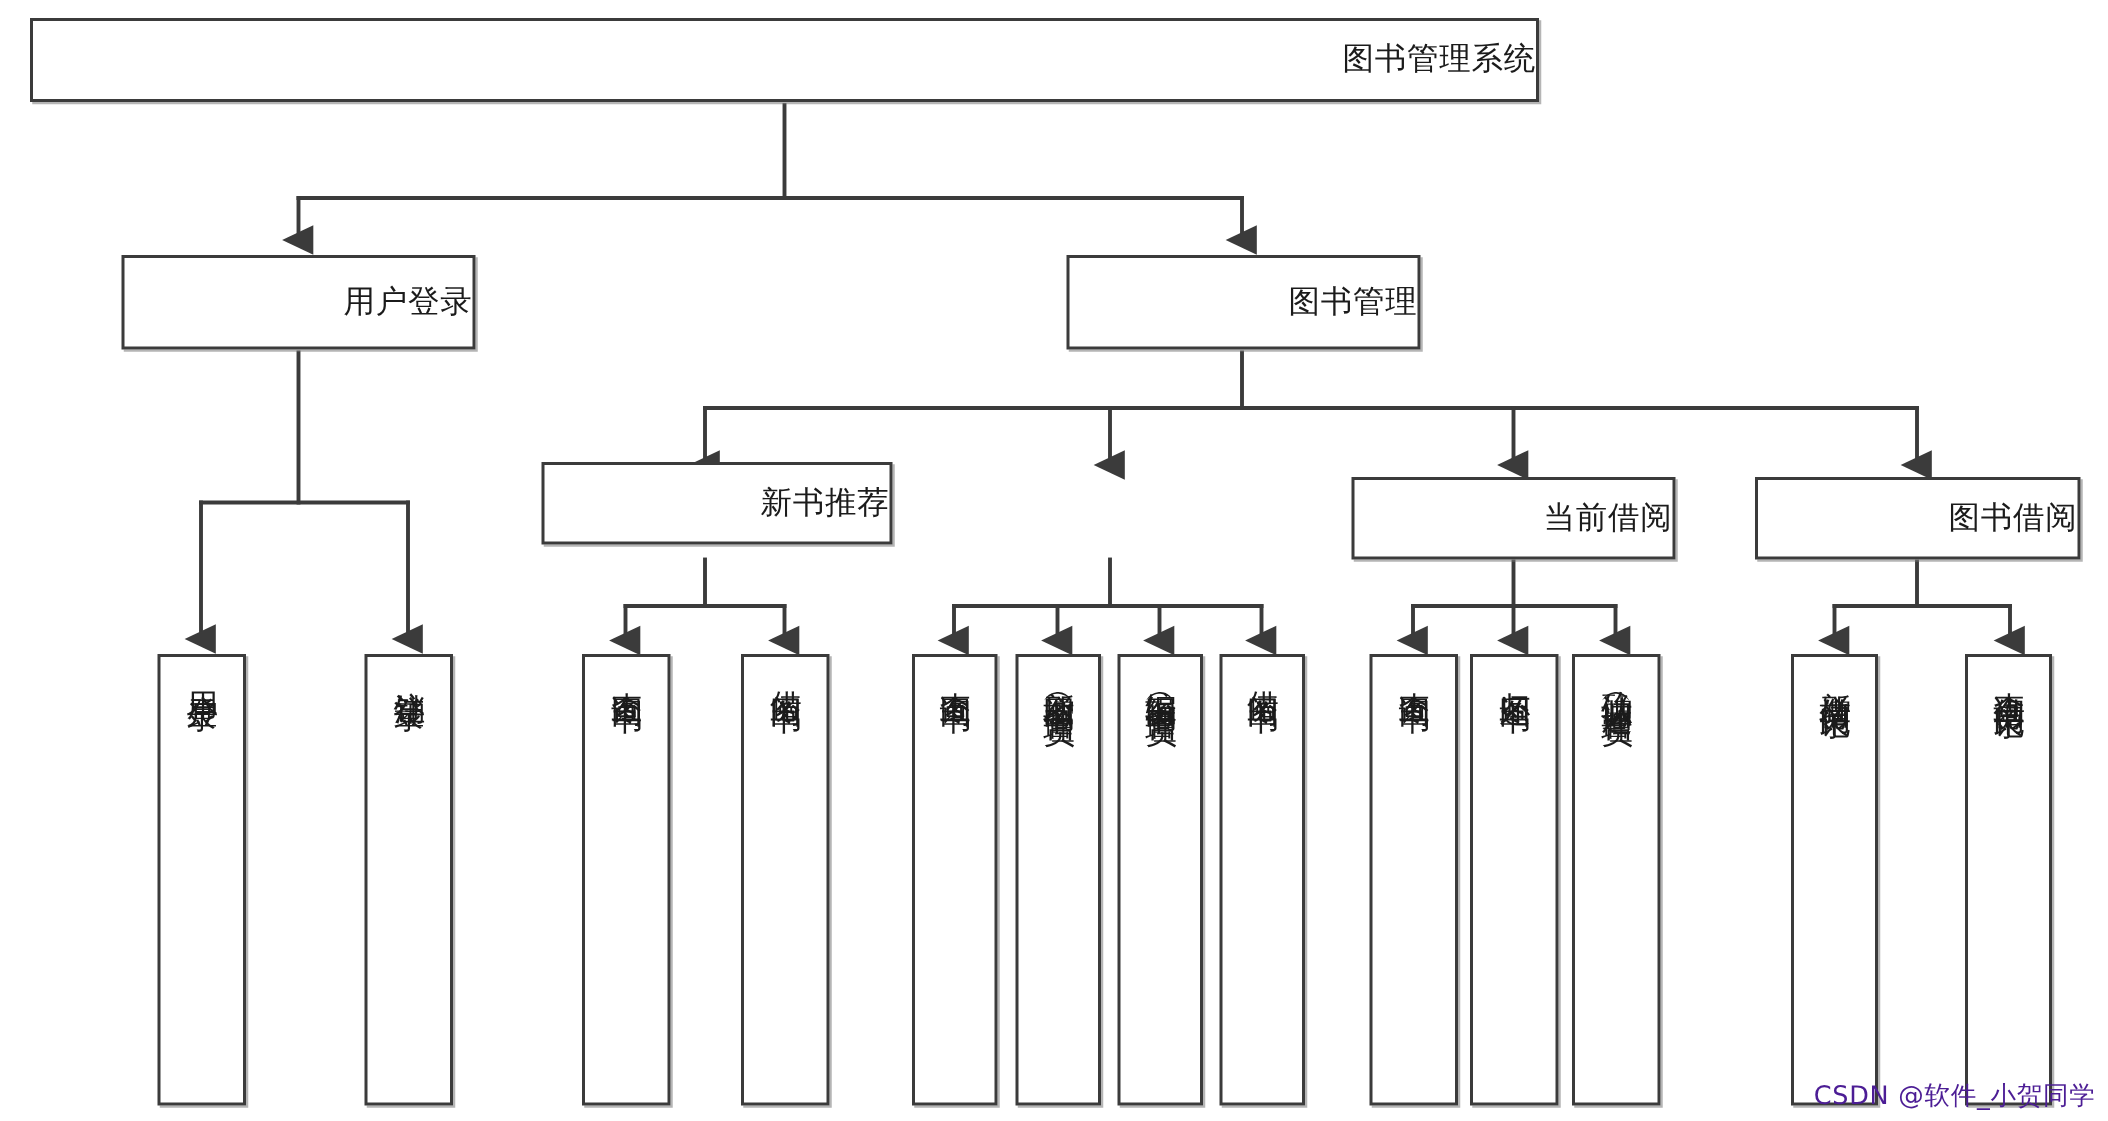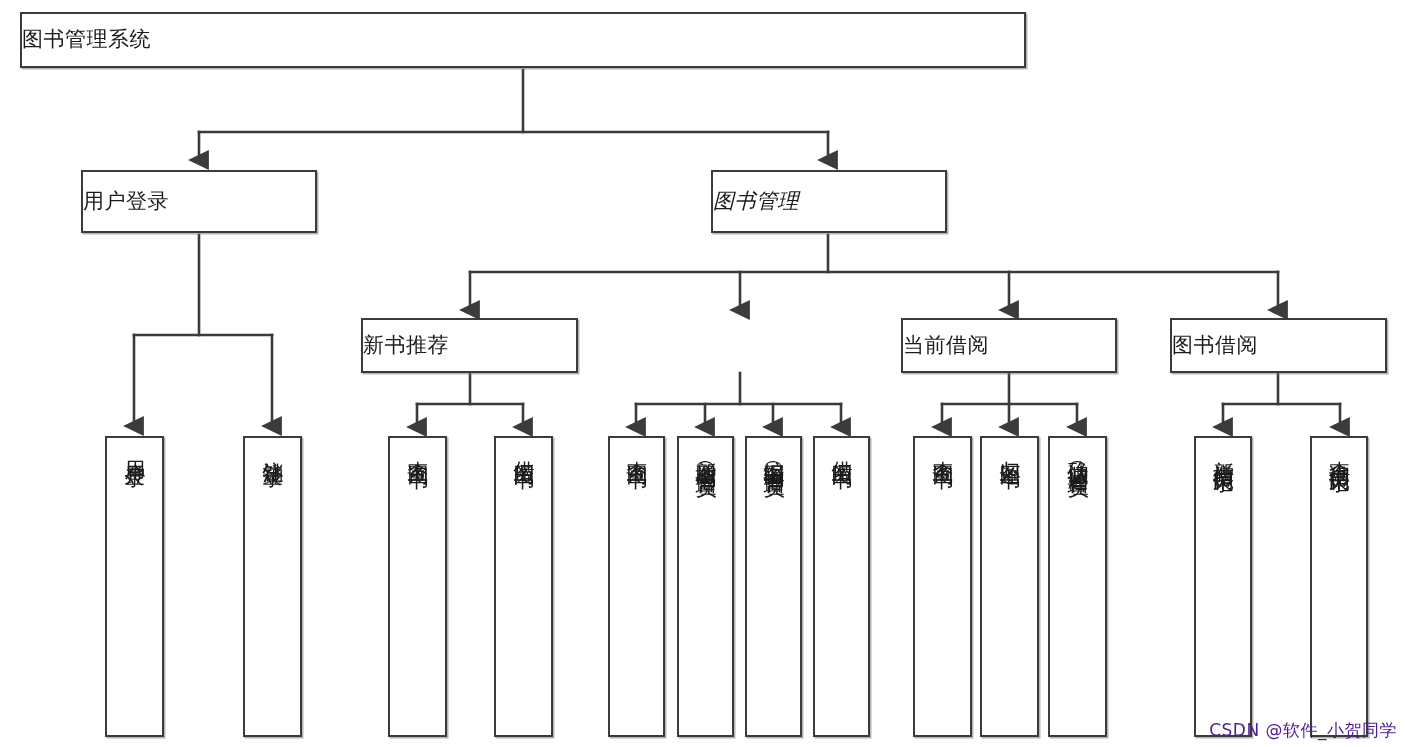--- a/index.html
+++ b/index.html
@@ -26,21 +26,21 @@
     height: 747px;
     pointer-events: none;
   }
   .node {
     position: absolute;
     box-sizing: border-box;
     border: 2px solid #3b3b3b;
     background: #ffffff;
     display: flex;
     align-items: center;
-    justify-content: flex-start;
+    justify-content: flex-end;
     color: #1b1b1b;
     box-shadow: 1.5px 1.5px 0 rgba(120,120,120,0.55);
   }
   .node-label {
     display: block;
     text-align: center;
     line-height: 1.12;
     white-space: pre;
   }
   .node.horizontal .node-label {
@@ -126,25 +126,25 @@
     </g>
   </svg>
 
   <div class="node horizontal" style="left:20px; top:12px; width:1006px; height:56px;">
     <span class="node-label">图书管理系统</span>
   </div>
 
   <div class="node horizontal" style="left:81px; top:170px; width:236px; height:63px;">
     <span class="node-label">用户登录</span>
   </div>
-  <div class="node horizontal" style="left:711px; top:170px; width:236px; height:63px;font-style:italic;">
+  <div class="node horizontal" style="left:711px; top:170px; width:236px; height:63px;">
     <span class="node-label">图书管理</span>
   </div>
 
-  <div class="node horizontal" style="left:361px; top:318px; width:217px; height:55px;">
+  <div class="node horizontal" style="left:361px; top:308px; width:234px; height:55px;">
     <span class="node-label">新书推荐</span>
   </div>
   <div class="node horizontal" style="left:901px; top:318px; width:216px; height:55px;">
     <span class="node-label">当前借阅</span>
   </div>
   <div class="node horizontal" style="left:1170px; top:318px; width:217px; height:55px;">
     <span class="node-label">图书借阅</span>
   </div>
 
   <div class="node vertical" style="left:105px; top:436px; width:59px; height:301px;">

